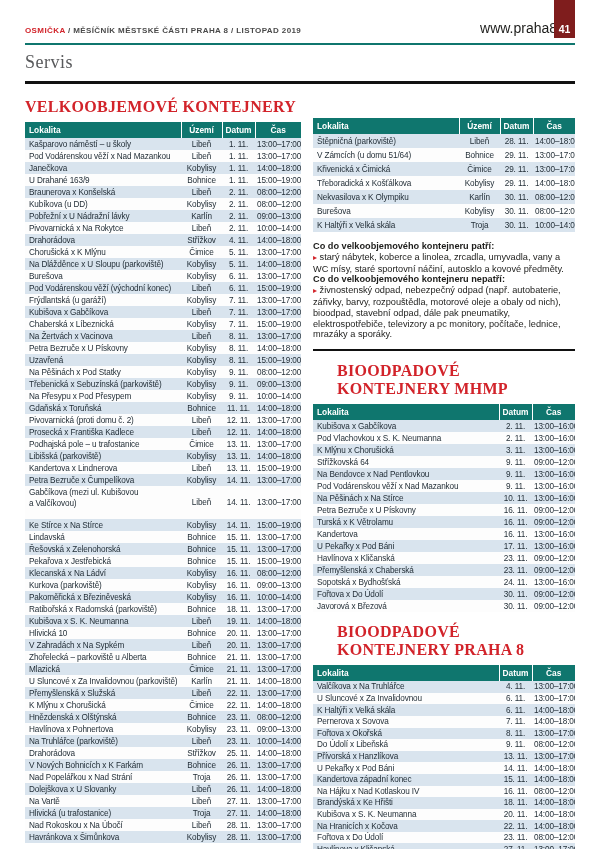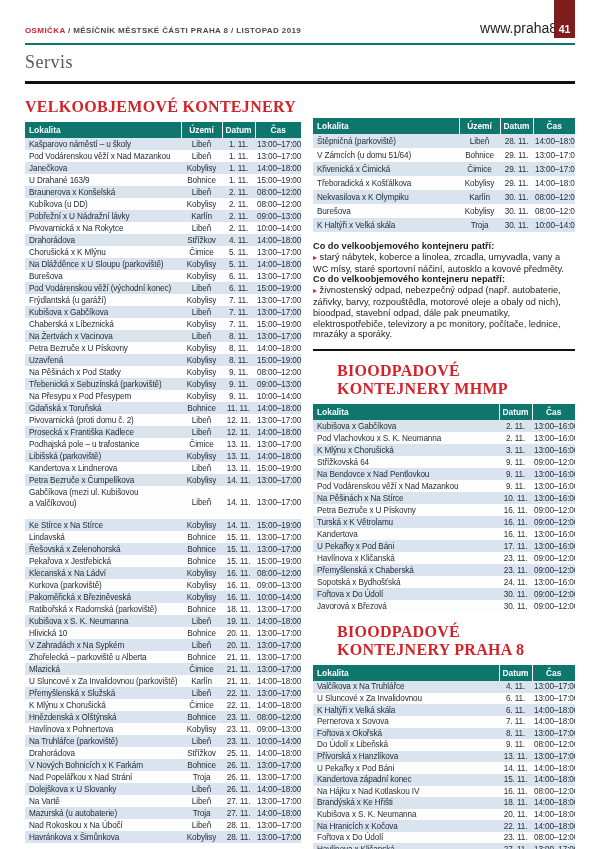--- a/index.html
+++ b/index.html
@@ -401,21 +401,21 @@
               <td>26. 11.</td>
               <td>14:00–18:00</td>
             </tr>
             <tr>
               <td>Na Vartě</td>
               <td>Libeň</td>
               <td>27. 11.</td>
               <td>13:00–17:00</td>
             </tr>
             <tr>
-              <td>Mazurská (u autobaterie)</td>
+              <td>Hlivická (u trafostanice)</td>
               <td>Troja</td>
               <td>27. 11.</td>
               <td>14:00–18:00</td>
             </tr>
             <tr>
               <td>Nad Rokoskou x Na Úbočí</td>
               <td>Libeň</td>
               <td>28. 11.</td>
               <td>13:00–17:00</td>
             </tr>

